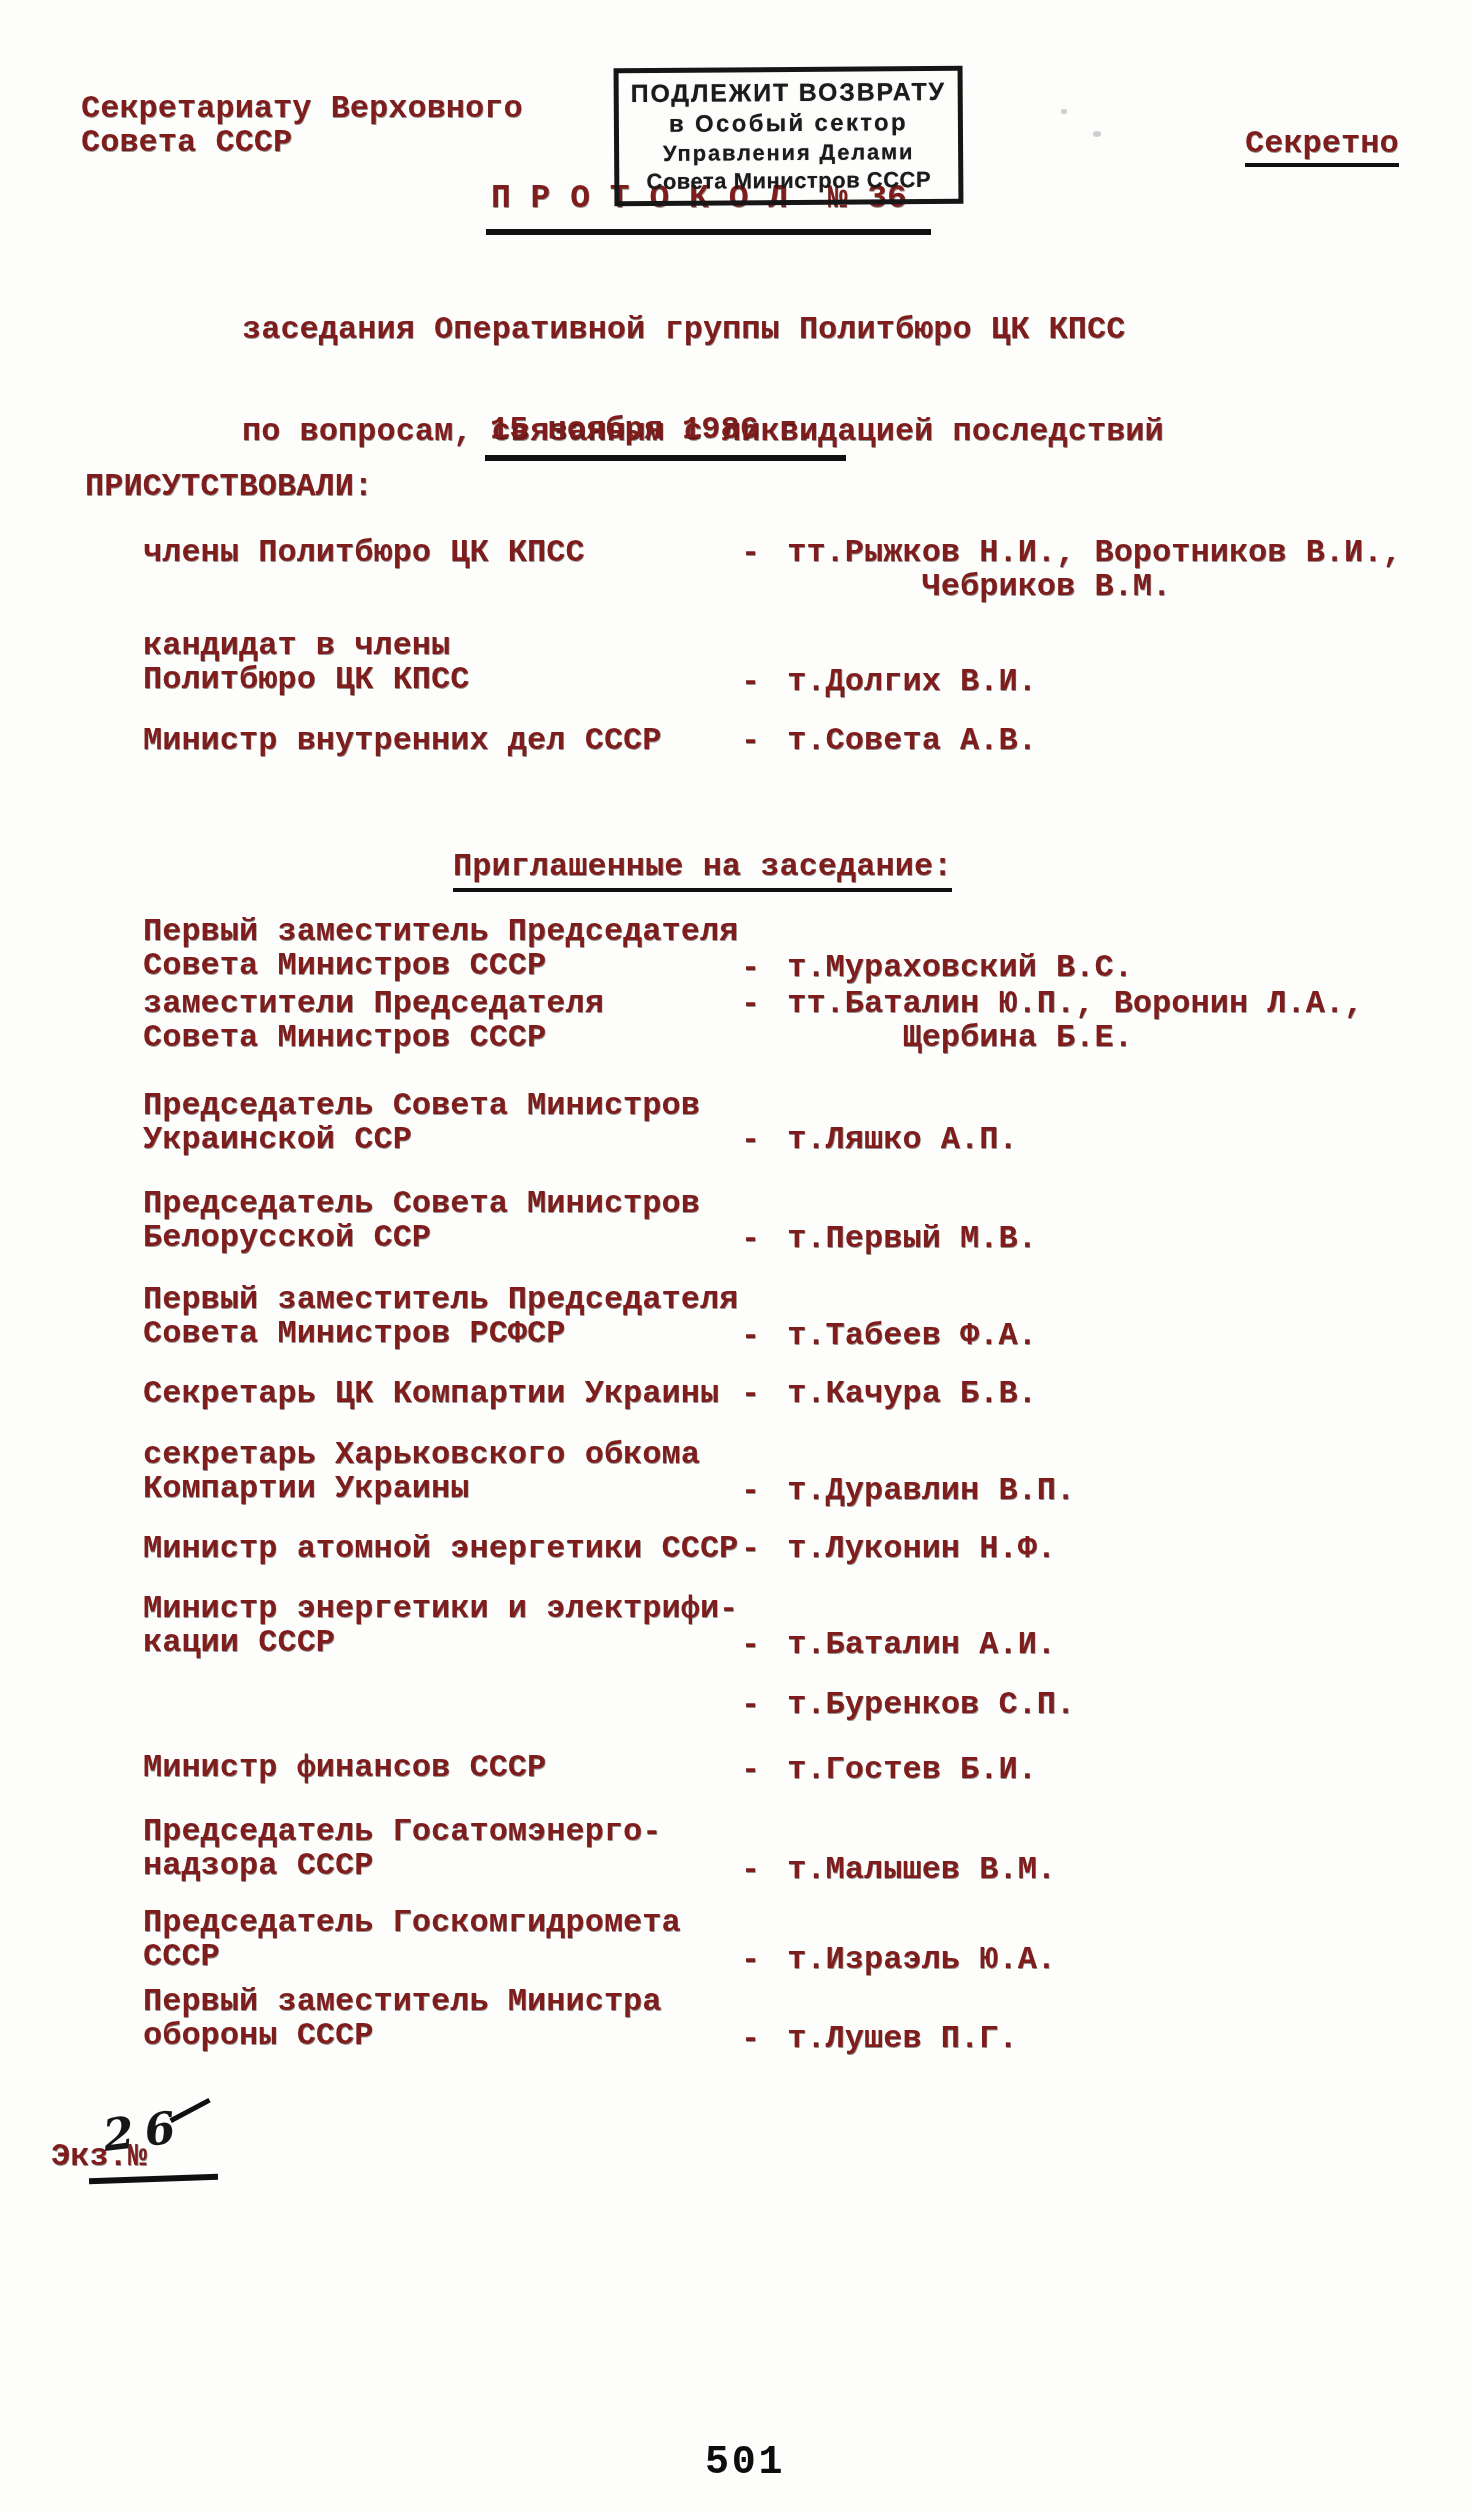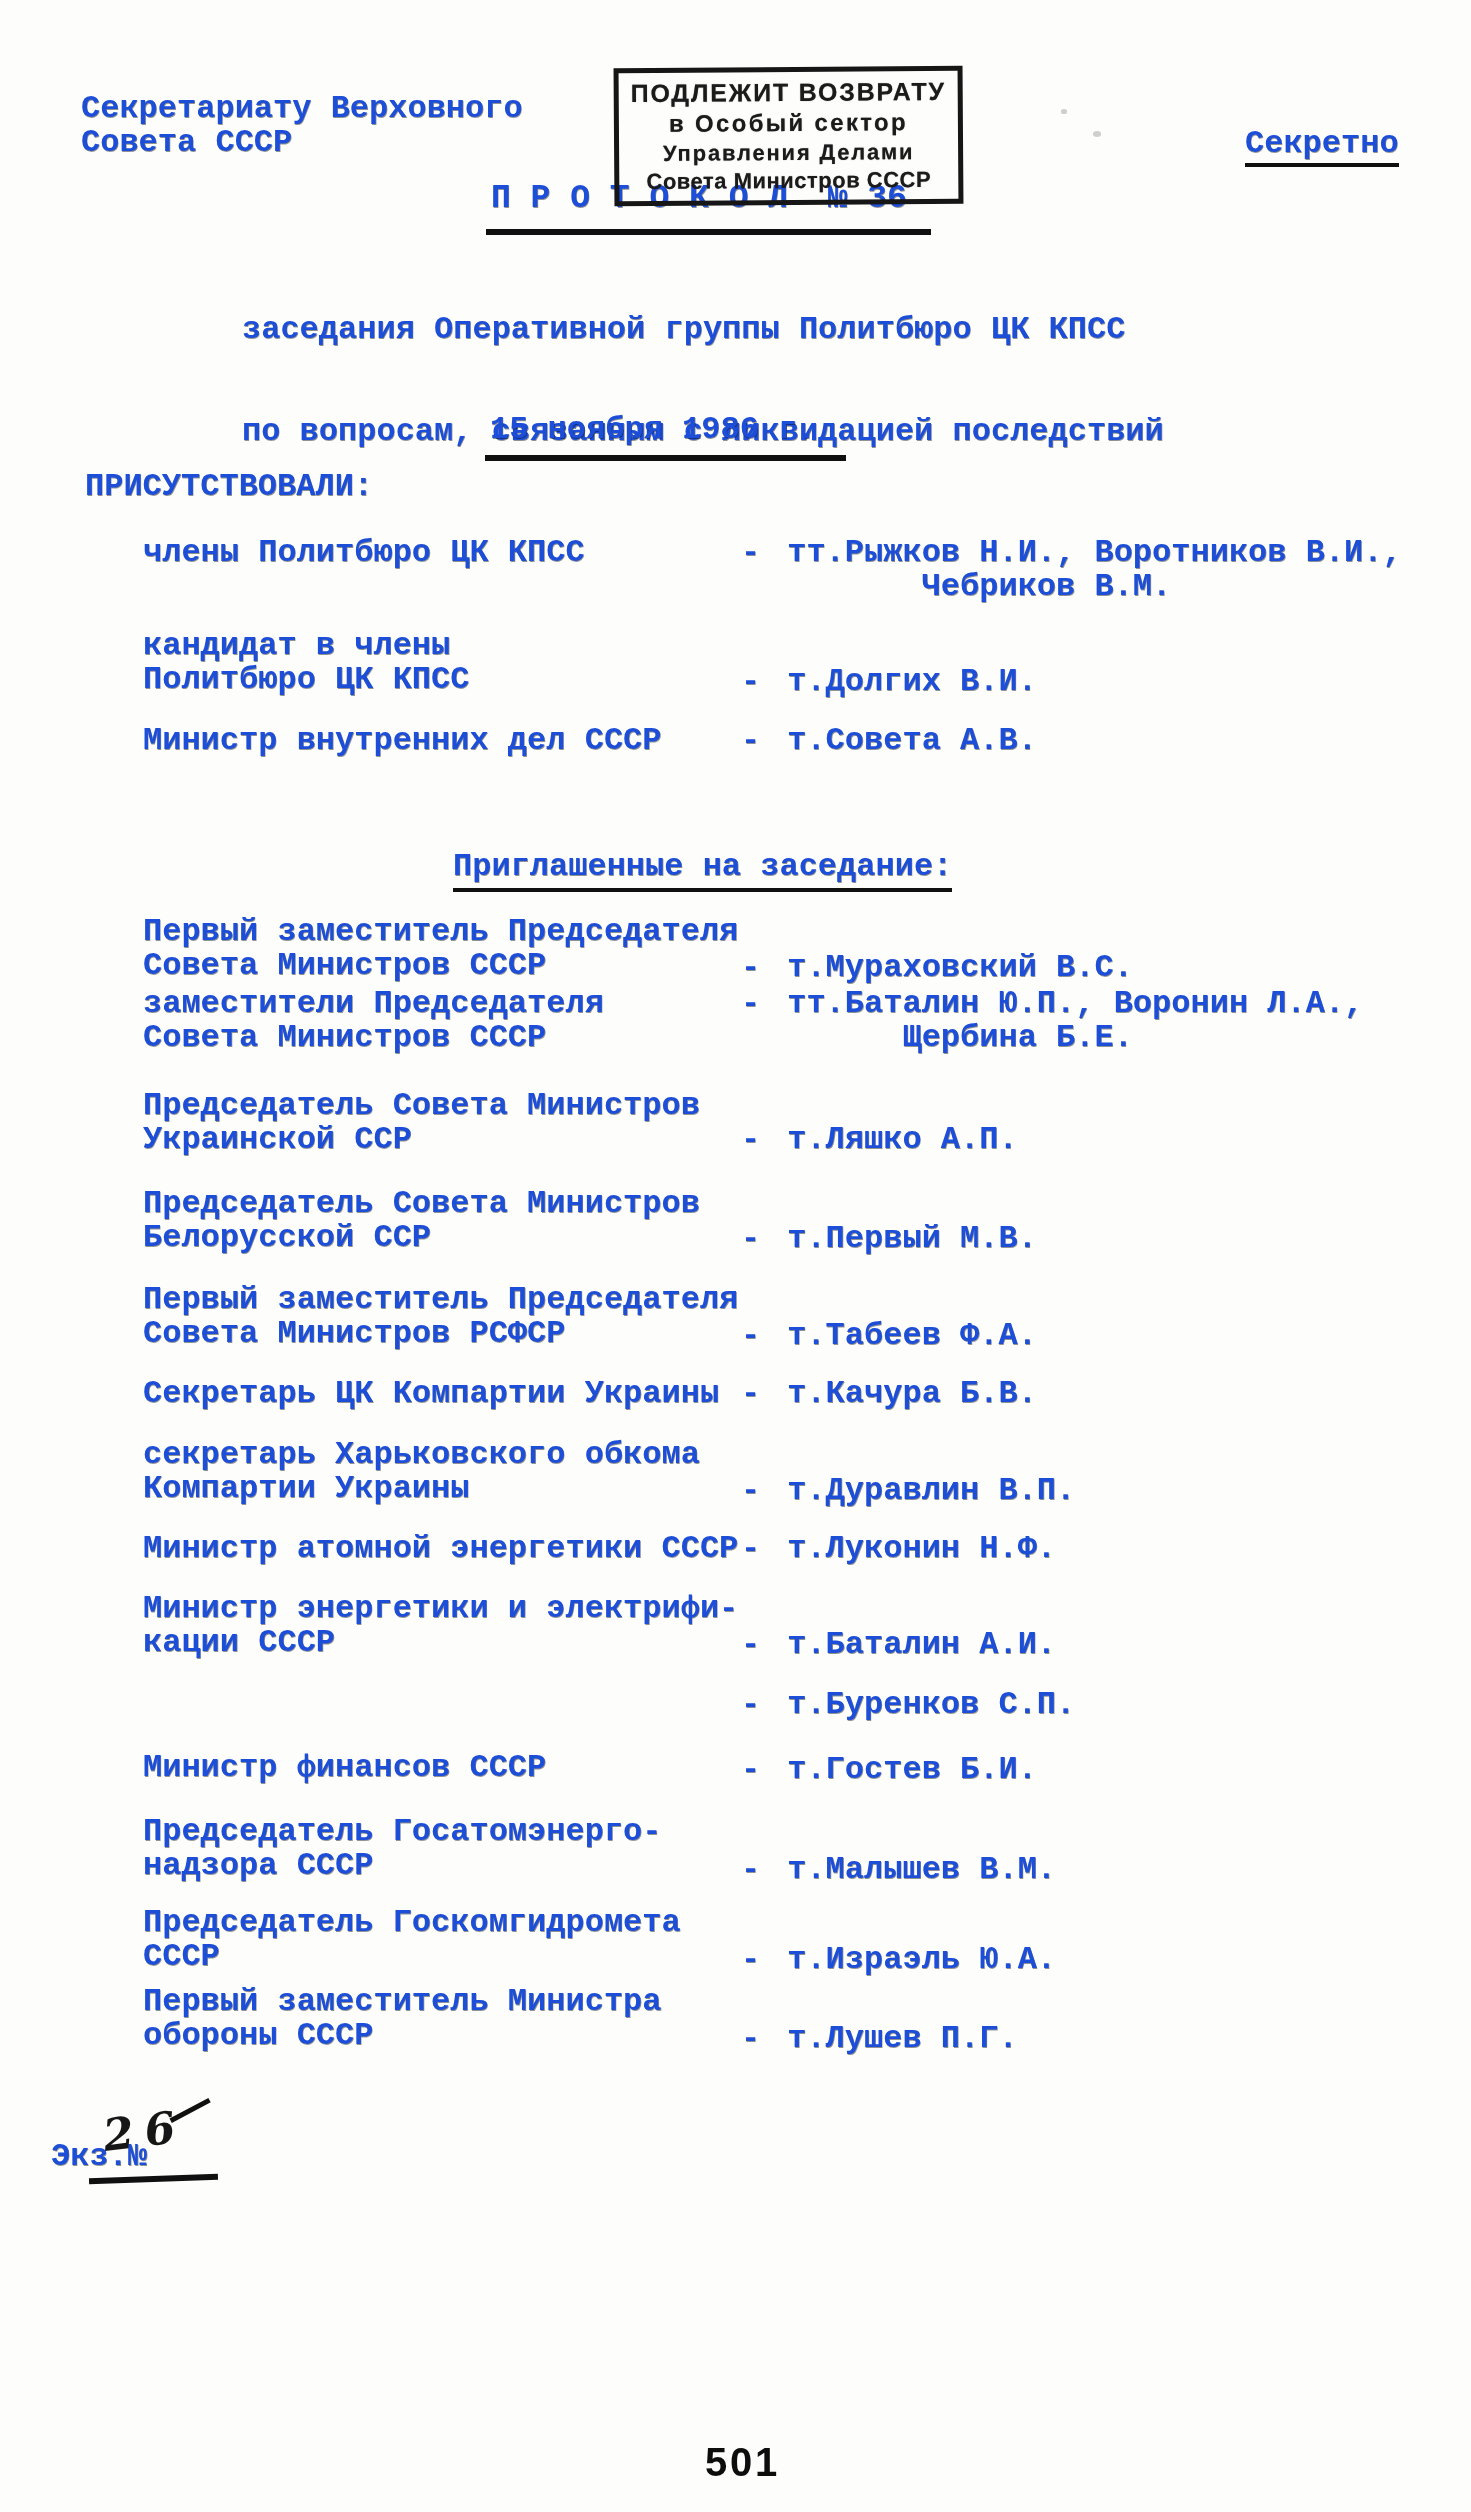--- a/index.html
+++ b/index.html
@@ -9,21 +9,21 @@
     height: 2512px;
     background: #fdfdfc;
     overflow: hidden;
   }
   .abs { position: absolute; }
   .typed {
     font-family: "Liberation Mono", "DejaVu Sans Mono", monospace;
     font-weight: 700;
     font-size: 32px;
     line-height: 34px;
-    color: #1d4ed8;
+    color: #7f1d1d;
     white-space: pre-wrap;
     text-shadow: 0.6px 0.6px 0 rgba(15,15,15,0.45);
   }
   .role { left: 143px; width: 612px; }
   .name { left: 741px; display: flex; align-items: flex-start; }
   .name .dash { margin-right: 27px; }
   .bar { position: absolute; background: #101010; }
   .stamp {
     position: absolute;
     left: 614px; top: 67px;
@@ -53,21 +53,21 @@
   .hand {
     font-family: "DejaVu Serif", serif;
     font-style: italic;
     font-weight: 700;
     font-size: 44px;
     color: #161616;
     letter-spacing: 11px;
     transform: rotate(-7deg);
   }
   .pageno {
-    font-family: Liberation Sans, sans-serif;
+    font-family: Liberation Mono, monospace;
     font-weight: 700;
     font-size: 40px;
     letter-spacing: 2.8px;
     color: #0d0d0d;
   }
   .speck { position: absolute; background: #a9a9a9; border-radius: 50%; opacity: 0.55; }
 </style>
 </head>
 <body>
 

